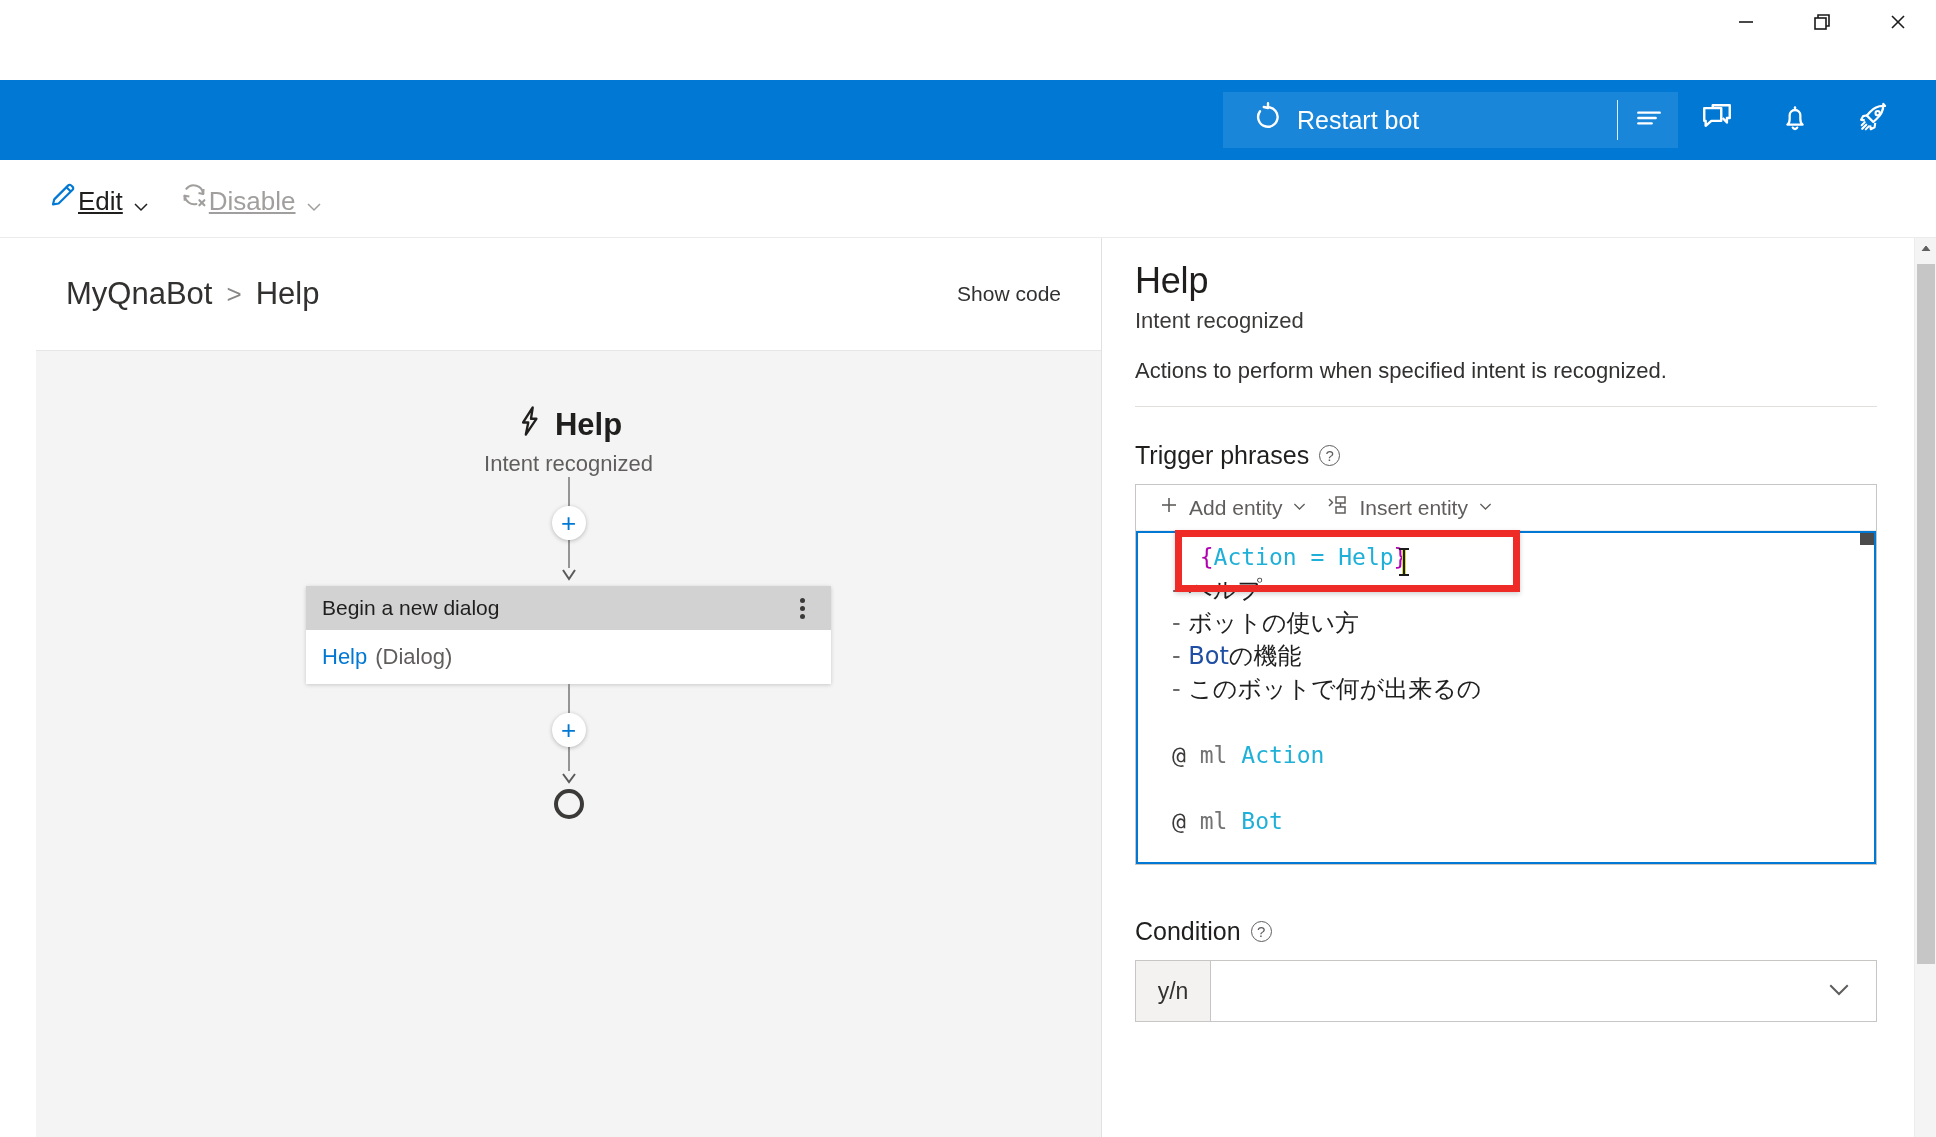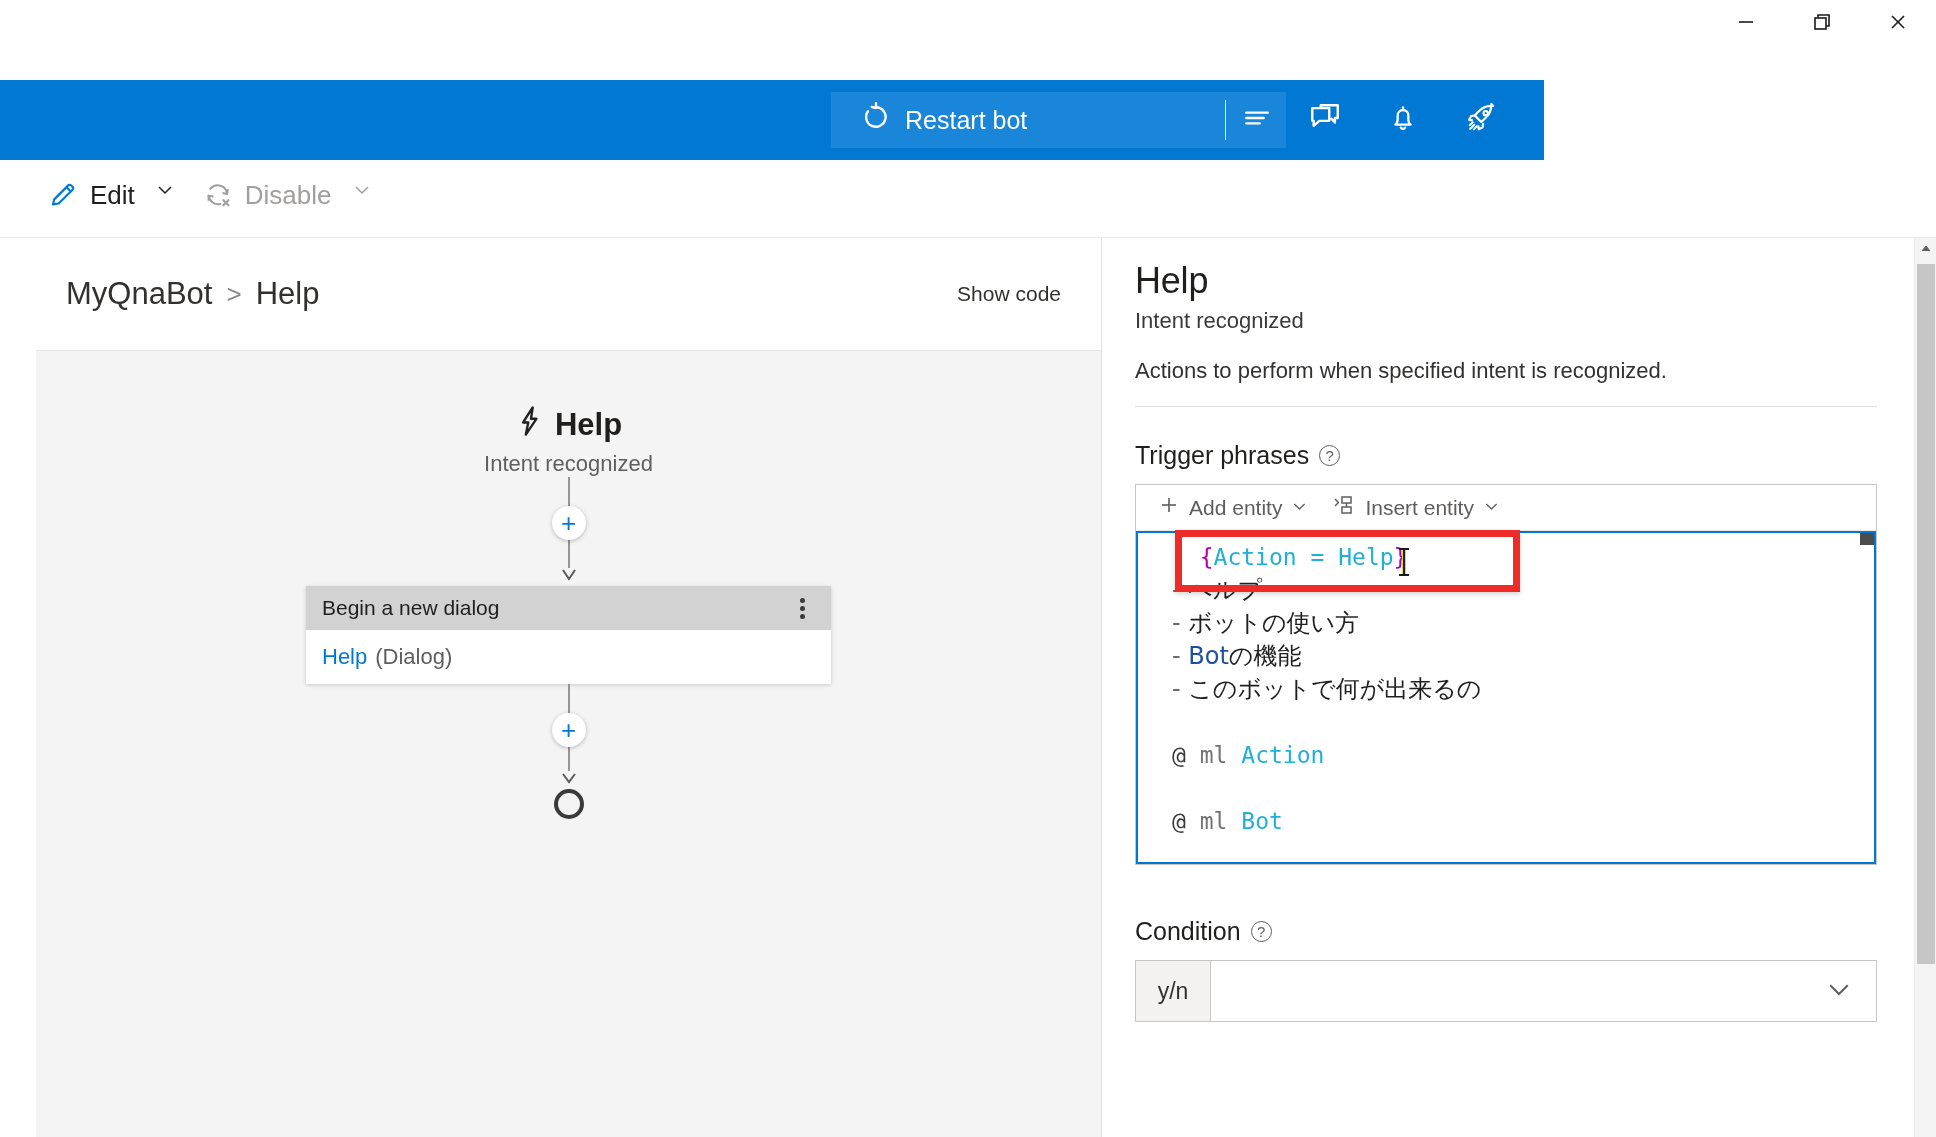--- a/index.html
+++ b/index.html
@@ -38,21 +38,21 @@
     align-items: center;
     justify-content: center;
     cursor: default;
     color: #1b1b1b;
   }
 
   
   .bluebar {
     position: absolute;
     top: 80px; left: 0;
-    width: 1544px;
+    width: 1936px;
     height: 80px;
     background: #0078d4;
     display: flex;
     align-items: center;
     justify-content: flex-end;
   }
   .restart-group {
     display: flex;
     align-items: center;
     height: 56px;
@@ -109,26 +109,26 @@
     width: 1936px;
     height: 78px;
     background: #ffffff;
     display: flex;
     align-items: center;
     padding-left: 34px;
     border-bottom: 1px solid #ebebeb;
   }
   .tb-item {
     display: flex;
-    align-items: flex-start;
-    gap: 12px;
+    align-items: flex-end;
     padding: 8px 14px;
     font-size: 26px;
     color: #201f1e;
     cursor: default;
+    text-decoration: underline;
   }
   .tb-item.disabled { color: #a19f9d; }
   .tb-caret { margin-left: 8px; display:flex; align-items:center; }
 
   
   .canvas-wrap {
     position: absolute;
     top: 238px; left: 0;
     width: 1102px;
     height: 899px;
@@ -329,21 +329,21 @@
   
   .editor-outer {
     position: relative;
     border: 1px solid #c8c6c4;
     background: #ffffff;
   }
   .editor-toolbar {
     height: 46px;
     display: flex;
     align-items: center;
-    gap: 16px;
+    gap: 10px;
     padding: 0 18px;
     font-size: 21px;
     color: #605e5c;
     background: #ffffff;
     border-bottom: 1px solid #edebe9;
   }
   .et-item {
     display: flex;
     align-items: center;
     gap: 9px;

